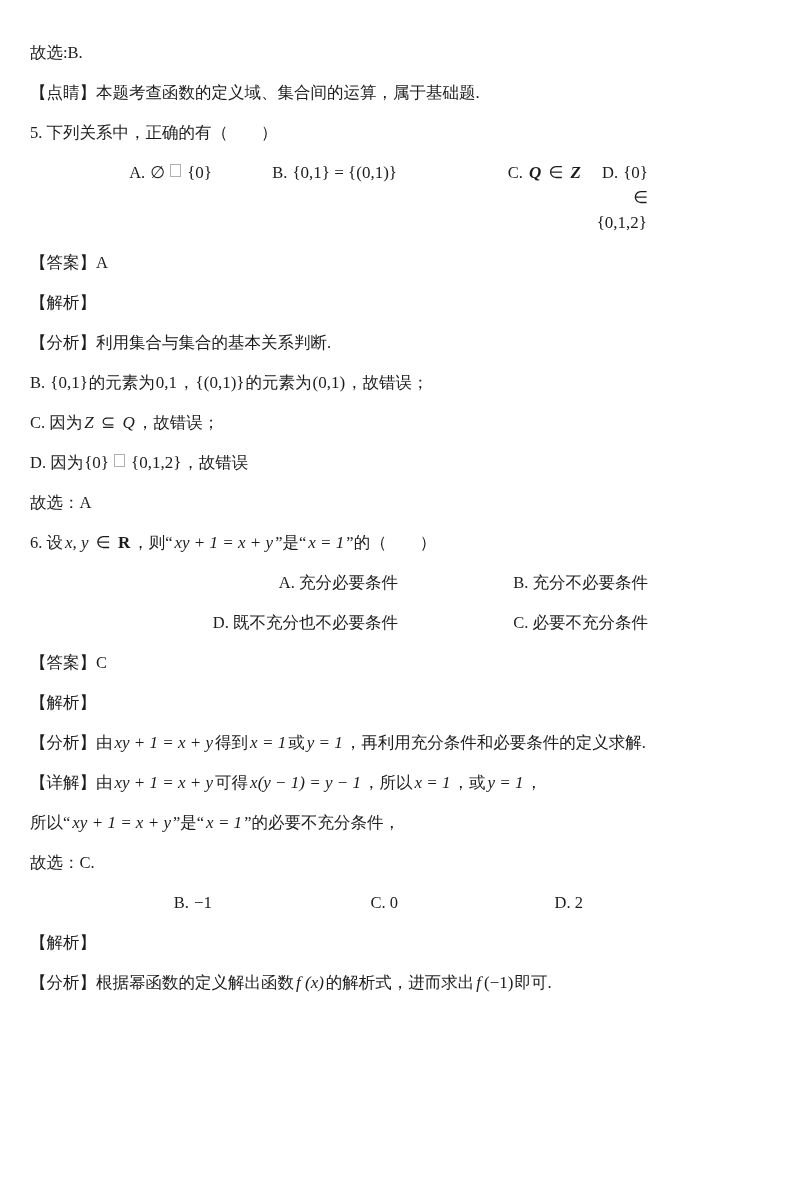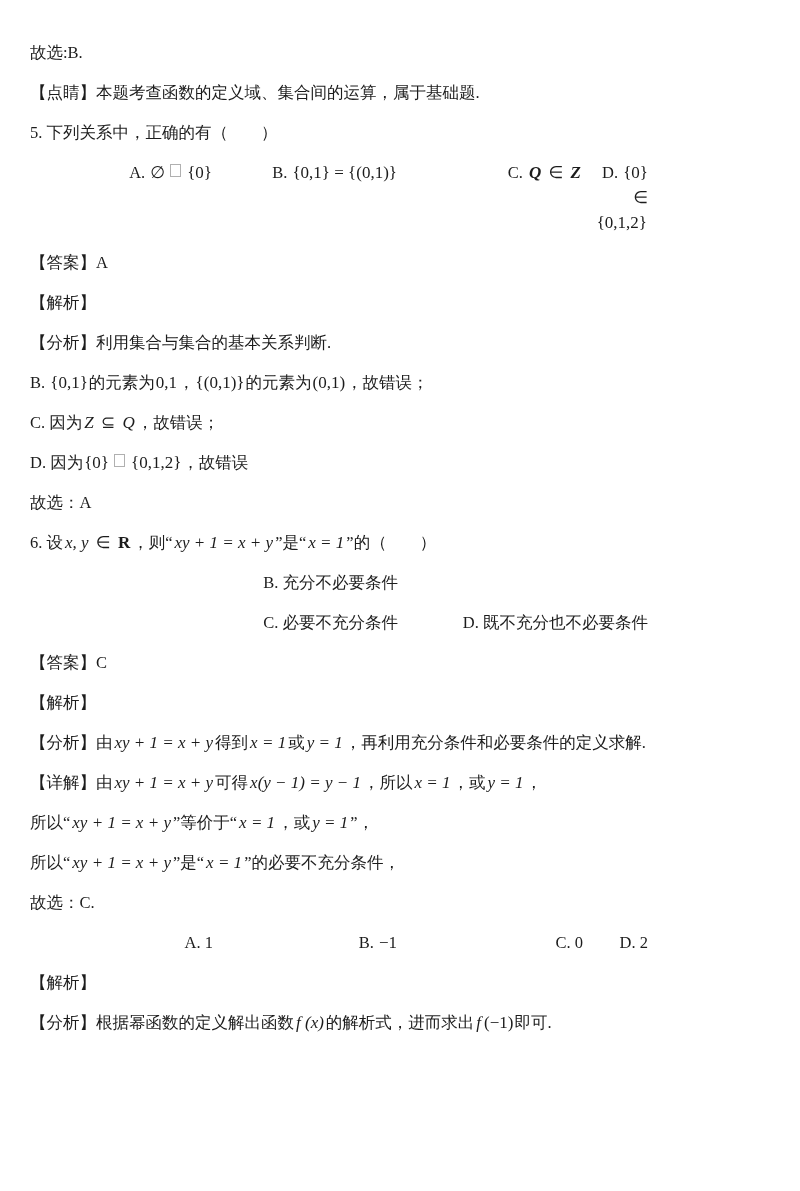--- a/index.html
+++ b/index.html
@@ -91,35 +91,34 @@
       </div>
       <div class="doc-line para"><span class="seg seg-cn">【答案】A</span></div>
       <div class="doc-line para"><span class="seg seg-cn">【解析】</span></div>
       <div class="doc-line para"><span class="seg seg-cn">【分析】利用集合与集合的基本关系判断.</span></div>
       <div class="doc-line para"><span class="seg seg-cn">B. </span><span class="seg seg-rm">{0,1}</span><span class="seg seg-cn">的元素为</span><span class="seg seg-rm">0,1</span><span class="seg seg-cn">，</span><span class="seg seg-rm">{(0,1)}</span><span class="seg seg-cn">的元素为</span><span class="seg seg-rm">(0,1)</span><span class="seg seg-cn">，故错误；</span></div>
       <div class="doc-line para"><span class="seg seg-cn">C. 因为</span><span class="seg seg-math">Z</span><span class="seg seg-rm"> ⊆ </span><span class="seg seg-math">Q</span><span class="seg seg-cn">，故错误；</span></div>
       <div class="doc-line para"><span class="seg seg-cn">D. 因为</span><span class="seg seg-rm">{0}</span><span class="seg seg-box"></span><span class="seg seg-rm">{0,1,2}</span><span class="seg seg-cn">，故错误</span></div>
       <div class="doc-line para"><span class="seg seg-cn">故选：A</span></div>
       <div class="doc-line para"><span class="seg seg-cn">6. 设</span><span class="seg seg-math">x, y</span><span class="seg seg-rm"> ∈ </span><span class="seg seg-boldrm">R</span><span class="seg seg-cn">，则“</span><span class="seg seg-math">xy + 1 = x + y</span><span class="seg seg-cn">”是“</span><span class="seg seg-math">x = 1</span><span class="seg seg-cn">”的（　　）</span></div>
       <div class="doc-line row cols-2">
+        <div class="opt-cell"><span class="seg seg-cn">A. 充分必要条件</span></div>
         <div class="opt-cell"><span class="seg seg-cn">B. 充分不必要条件</span></div>
       </div>
       <div class="doc-line row cols-2">
+        <div class="opt-cell"><span class="seg seg-cn">D. 既不充分也不必要条件</span></div>
         <div class="opt-cell"><span class="seg seg-cn">C. 必要不充分条件</span></div>
-        <div class="opt-cell"><span class="seg seg-cn">D. 既不充分也不必要条件</span></div>
       </div>
       <div class="doc-line para"><span class="seg seg-cn">【答案】C</span></div>
       <div class="doc-line para"><span class="seg seg-cn">【解析】</span></div>
       <div class="doc-line para"><span class="seg seg-cn">【分析】由</span><span class="seg seg-math">xy + 1 = x + y</span><span class="seg seg-cn">得到</span><span class="seg seg-math">x = 1</span><span class="seg seg-cn">或</span><span class="seg seg-math">y = 1</span><span class="seg seg-cn">，再利用充分条件和必要条件的定义求解.</span></div>
       <div class="doc-line para"><span class="seg seg-cn">【详解】由</span><span class="seg seg-math">xy + 1 = x + y</span><span class="seg seg-cn">可得</span><span class="seg seg-math">x(y − 1) = y − 1</span><span class="seg seg-cn">，所以</span><span class="seg seg-math">x = 1</span><span class="seg seg-cn">，或</span><span class="seg seg-math">y = 1</span><span class="seg seg-cn">，</span></div>
-      <div class="doc-line para"><span class="seg seg-cn">所以“</span><span class="seg seg-math">xy + 1 = x + y</span><span class="seg seg-cn">”等价于“</span><span class="seg seg-math">x = 1</span><span class="seg seg-cn">，或</span><span class="seg seg-math">y = 1</span><span class="seg seg-cn">”，</span></div>
       <div class="doc-line para"><span class="seg seg-cn">所以“</span><span class="seg seg-math">xy + 1 = x + y</span><span class="seg seg-cn">”是“</span><span class="seg seg-math">x = 1</span><span class="seg seg-cn">”的必要不充分条件，</span></div>
       <div class="doc-line para"><span class="seg seg-cn">故选：C.</span></div>
       <div class="doc-line row cols-4">
-        <div class="opt-cell"><span class="seg seg-cn">A. 1</span></div>
         <div class="opt-cell"><span class="seg seg-cn">B. </span><span class="seg seg-rm">−1</span></div>
         <div class="opt-cell"><span class="seg seg-cn">C. 0</span></div>
         <div class="opt-cell"><span class="seg seg-cn">D. 2</span></div>
       </div>
       <div class="doc-line para"><span class="seg seg-cn">【解析】</span></div>
       <div class="doc-line para"><span class="seg seg-cn">【分析】根据幂函数的定义解出函数</span><span class="seg seg-math">f (x)</span><span class="seg seg-cn">的解析式，进而求出</span><span class="seg seg-math">f</span><span class="seg seg-rm">(−1)</span><span class="seg seg-cn">即可.</span></div>
     </div>
 </div>
 
 </body></html>

